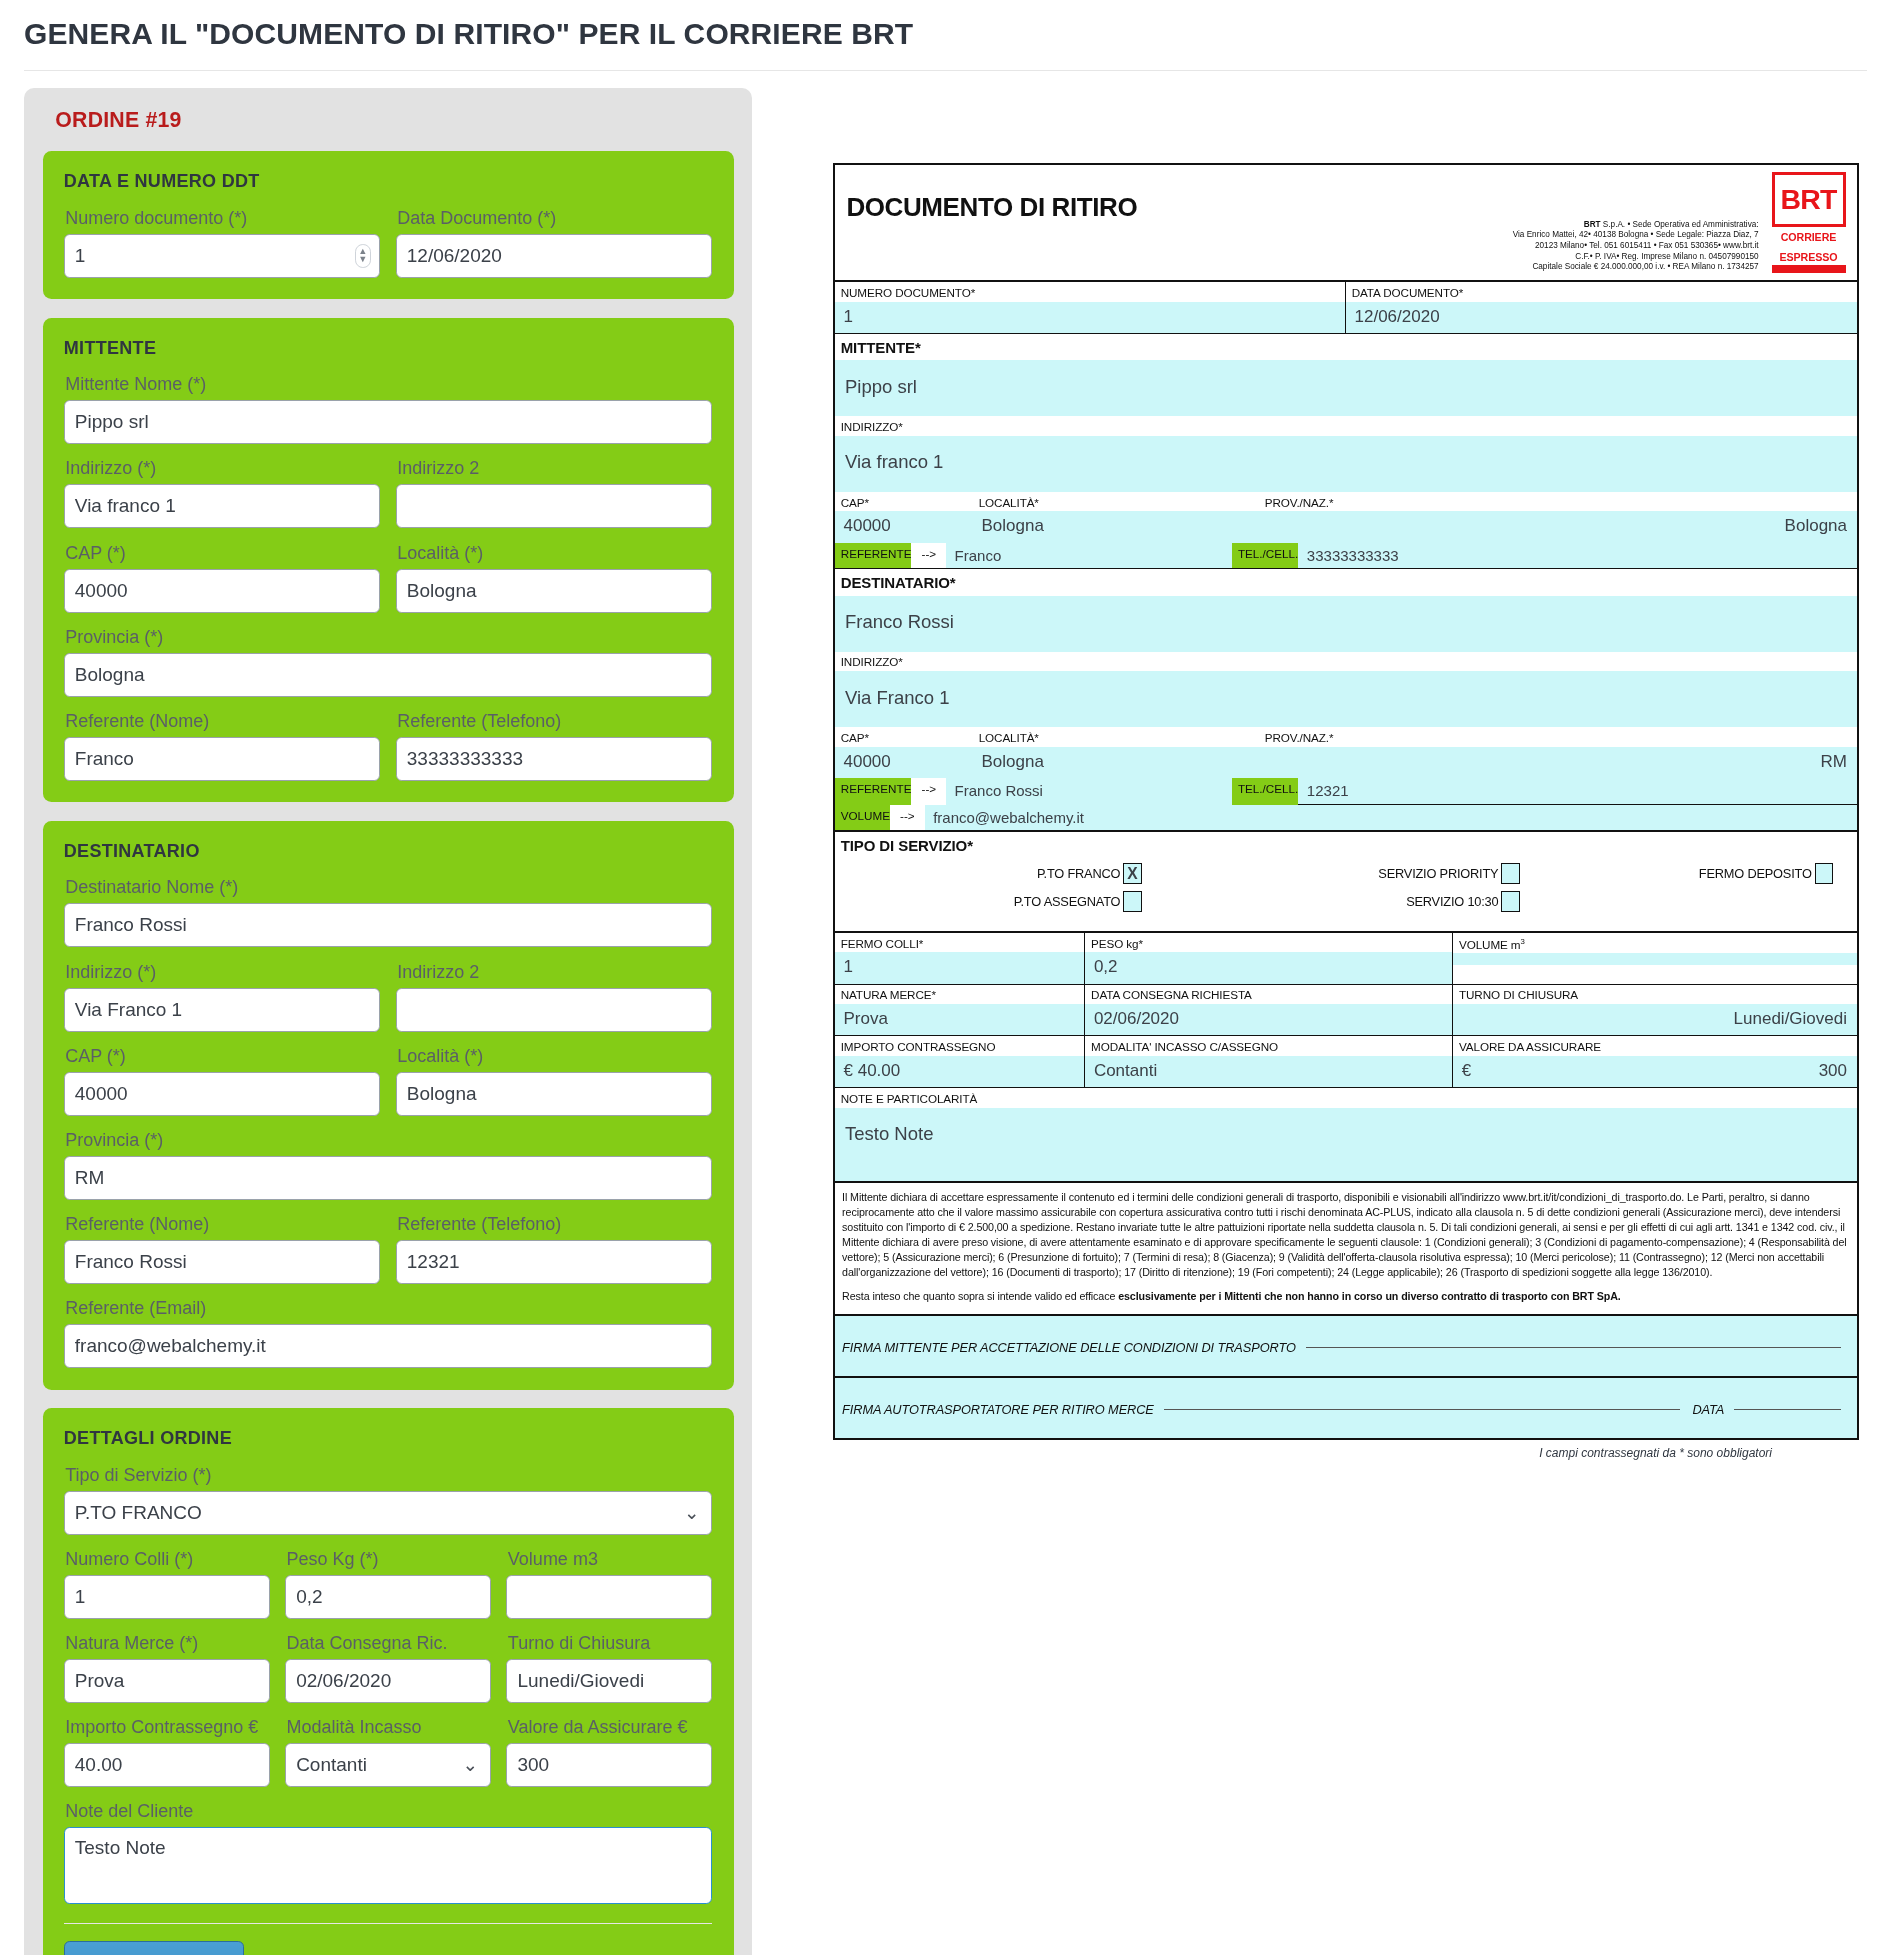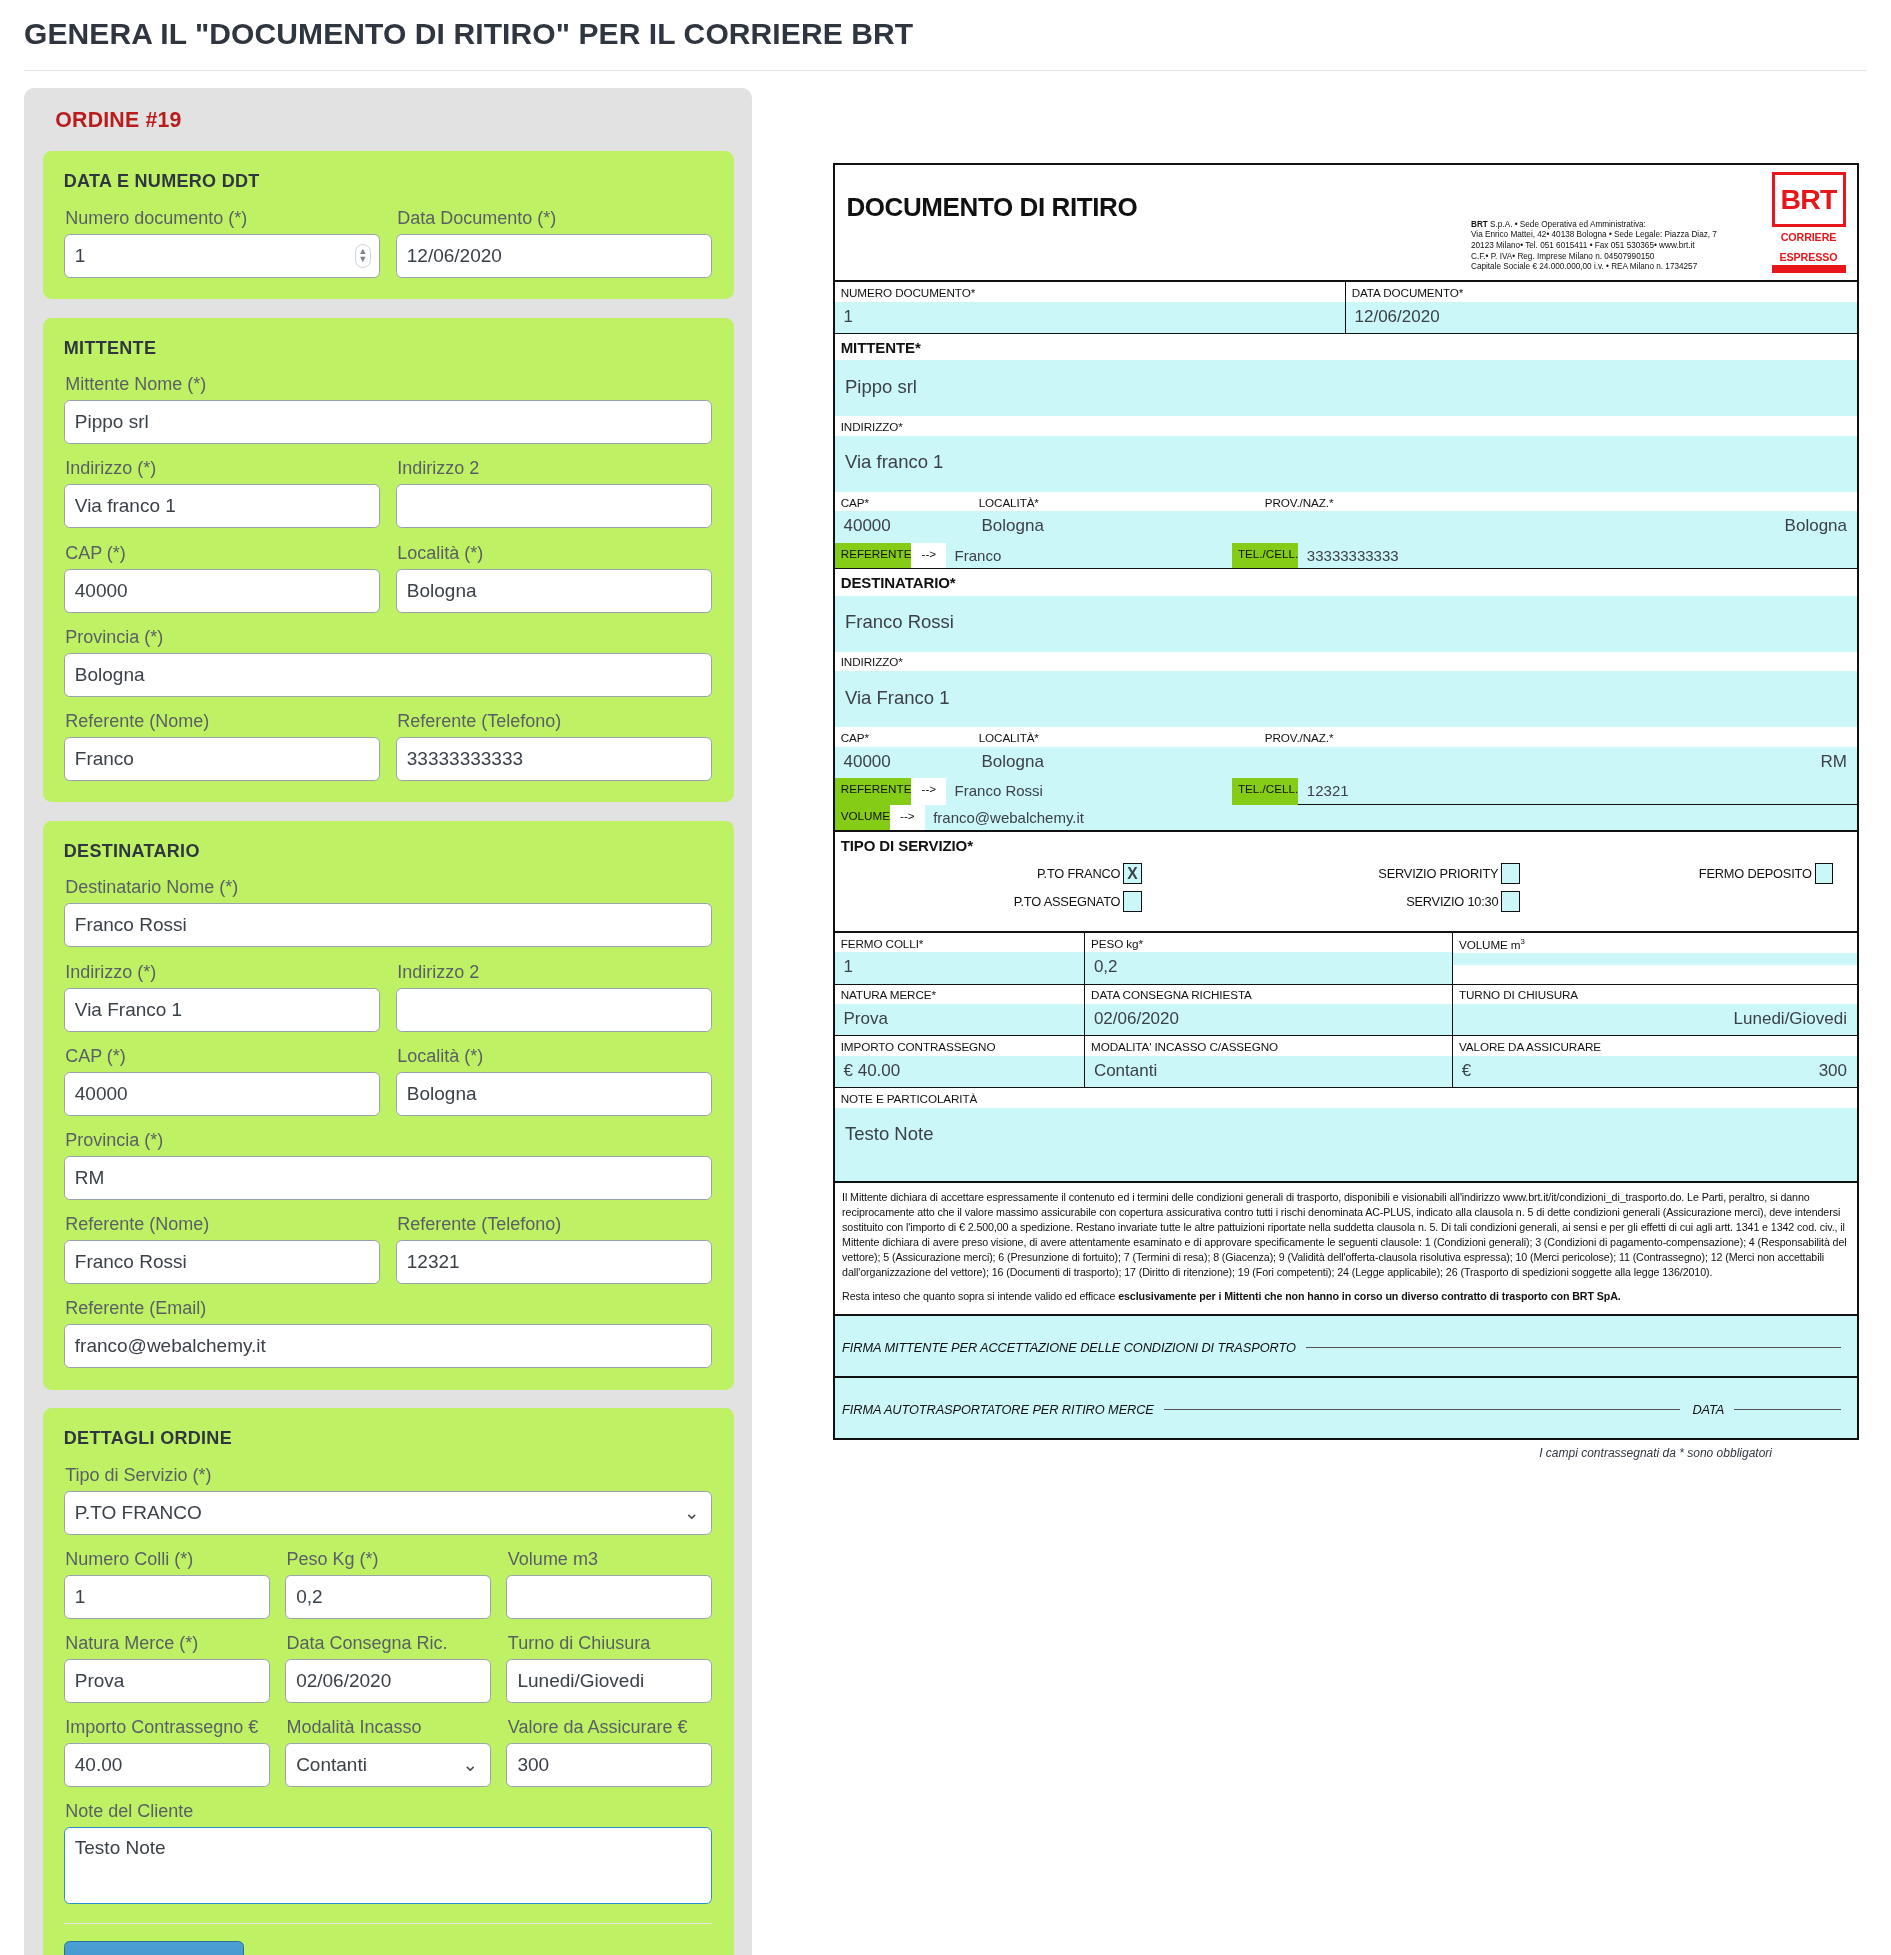--- a/index.html
+++ b/index.html
@@ -26,21 +26,21 @@
   
   .form-panel {
     width: 728px; background: #e2e2e2; border-radius: 10px;
     padding: 17px 18.5px 21.3px 18.5px;
   }
   .panel-title {
     font-size: 21.3px; font-weight: 700; color: #b91c1c;
     margin: 2.8px 0 18.5px 12.8px; letter-spacing: 0.2px;
   }
   .card {
-    background: #bef264; border-radius: 8.5px; padding: 20px 21.3px 21.3px 21.3px;
+    background: #84cc16; border-radius: 8.5px; padding: 20px 21.3px 21.3px 21.3px;
     margin-bottom: 18.5px;
   }
   .card:last-child { margin-bottom: 0; }
   .section-title {
     font-size: 18px; font-weight: 700; color: #2f3640;
     margin: 0 0 15.6px 0; letter-spacing: 0.3px;
   }
   .field-label {
     font-size: 18px; color: #5a5f66; margin: 0 0 5px 1.4px; display:block;
     font-weight: 400;
@@ -89,21 +89,21 @@
   }
   .doc {
     border: 2.1px solid #111; background:#fff; width: 1026px;
     font-family: "Liberation Sans", sans-serif; color:#111;
   }
   .doc-head { display:flex; align-items:stretch; border-bottom: 2.1px solid #111; }
   .doc-head-left { flex: 1 1 auto; padding: 27px 0 18.5px 11.4px; }
   .doc-title { font-size: 26px; font-weight: 800; letter-spacing: -0.4px; margin:0; }
   .doc-head-mid {
     flex: 0 0 auto; display:flex; flex-direction:column; justify-content:flex-end;
-    text-align:left; padding: 0 11.4px 7.1px 0; font-size: 8.2px; line-height: 10.7px;
+    text-align:right; padding: 0 11.4px 7.1px 0; font-size: 8.2px; line-height: 10.7px;
     color:#111; width: 299px;
   }
   .doc-head-mid b { font-weight: 800; }
   .logo-box {
     flex: 0 0 auto; width: 77px; margin: 7.1px 10px 7.1px 0;
     display:flex; flex-direction:column; align-items:center; justify-content:flex-start;
   }
   .logo-sq {
     width: 74px; height: 55px; border: 3.6px solid #e8151a;
     display:flex; align-items:center; justify-content:center;

